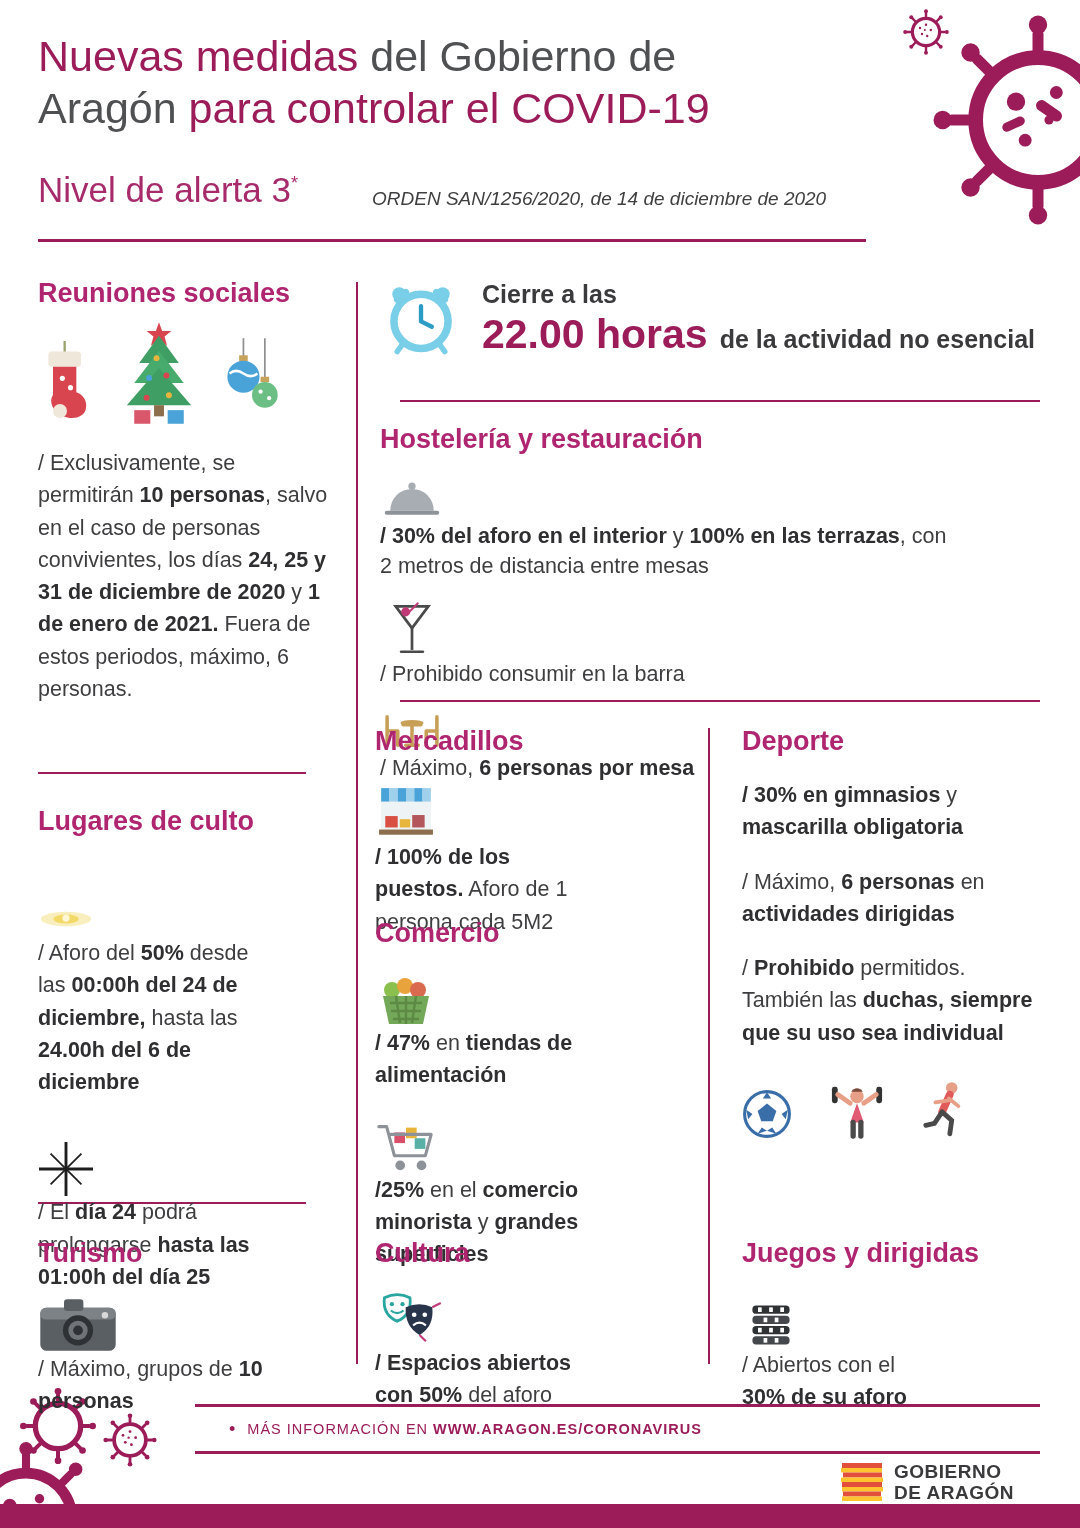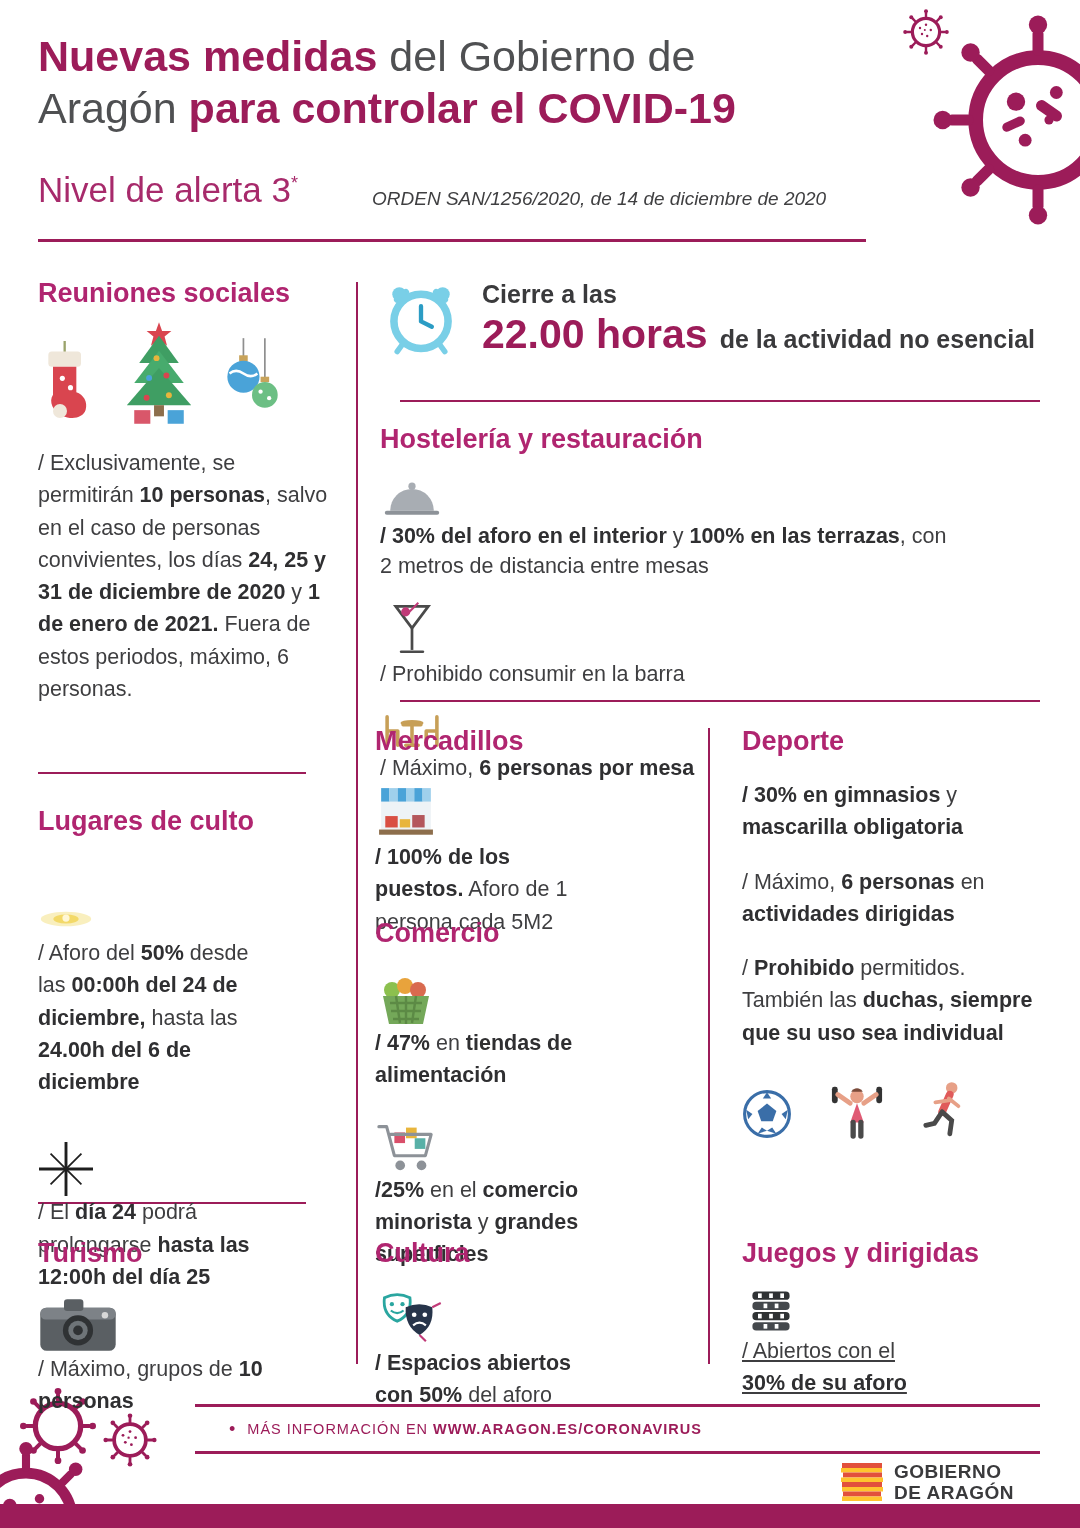--- a/index.html
+++ b/index.html
@@ -5,21 +5,21 @@
   html,body{margin:0;padding:0;background:#9b9b9b;}
   .page{
     position:relative;width:1080px;height:1528px;margin:0 auto;background:#ffffff;
     overflow:hidden;font-family:"Liberation Sans",sans-serif;color:#3e3e40;
   }
   b{font-weight:700;color:#2f2f31;}
   .abs{position:absolute;}
 
   
   .title{left:38px;top:30px;width:850px;font-size:43px;line-height:1.22;font-weight:400;color:#4f5052;margin:0;}
-  .title .acc{color:#9c1c59;font-weight:700;}
+  .title .acc{color:#9c1c59;font-weight:400;}
   .alert{left:38px;top:170px;font-size:35px;color:#a72a6b;font-weight:400;}
   .alert sup{font-size:18px;}
   .order{left:372px;top:188px;font-size:19px;font-style:italic;font-weight:400;color:#3f3f41;}
   .header-rule{left:38px;top:239px;width:828px;height:3px;background:#9c1c59;}
 
   
   .hrule{height:2px;background:#9c1c59;}
   .vrule{width:2px;background:#9c1c59;}
   .rule-left-1{left:38px;top:772px;width:268px;}
   .rule-left-2{left:38px;top:1202px;width:268px;}
@@ -72,21 +72,21 @@
   .sec-deporte{left:742px;top:726px;width:300px;}
   .sec-deporte .txt{margin-top:22px;}
   .sport-row{display:flex;align-items:flex-end;gap:38px;margin-top:30px;}
 
   .sec-cultura{left:375px;top:1238px;width:320px;}
   .sec-cultura .item{margin-top:22px;}
   .sec-cultura .ic{width:72px;margin-right:14px;}
   .sec-cultura .txt{width:222px;}
 
   .sec-juegos{left:742px;top:1238px;width:300px;}
-  .sec-juegos .item{margin-top:18px;text-decoration:underline;}
+  .sec-juegos .item{margin-top:32px;}
   .sec-juegos .ic{width:58px;margin-right:16px;}
   .sec-juegos .txt{width:200px;}
 
   
   .info-bar{left:195px;top:1404px;width:845px;height:50px;border-top:3px solid #9c1c59;
     border-bottom:3px solid #9c1c59;display:flex;align-items:center;padding-left:34px;box-sizing:border-box;}
   .info-bar .bullet{color:#9c1c59;font-size:18px;margin-right:12px;}
   .info-text{font-size:14.5px;letter-spacing:1px;color:#9c1c59;font-weight:500;}
   .info-text b{color:#9c1c59;}
   .logo{left:840px;top:1462px;display:flex;align-items:center;gap:10px;}
@@ -246,21 +246,21 @@
       <span class="ic ic-star">
         <svg width="54" height="54" viewBox="0 0 56 56">
           <g stroke="#1e1e1e">
             <line x1="28" y1="0" x2="28" y2="56" stroke-width="3"></line>
             <line x1="0" y1="28" x2="56" y2="28" stroke-width="3"></line>
             <line x1="12" y1="12" x2="44" y2="44" stroke-width="1.8"></line>
             <line x1="44" y1="12" x2="12" y2="44" stroke-width="1.8"></line>
           </g>
         </svg>
       </span>
-      <p class="txt"><span>/ El </span><b>día 24</b><span> podrá prolongarse </span><b>hasta las 12:00h del día 25</b></p>
+      <p class="txt"><span>/ El </span><b>día 24</b><span> podrá prolongarse </span><b>hasta las 01:00h del día 25</b></p>
     </div>
   </section>
 
   <section class="sec sec-turismo">
     <h2 class="sec-title">Turismo</h2>
     <div class="item">
       <span class="ic">
         <svg width="78" height="56" viewBox="0 0 72 52">
           <rect x="1" y="10" width="70" height="40" rx="6" fill="#5a5f63"></rect>
           <rect x="1" y="10" width="70" height="11" rx="5" fill="#7d8287"></rect>

